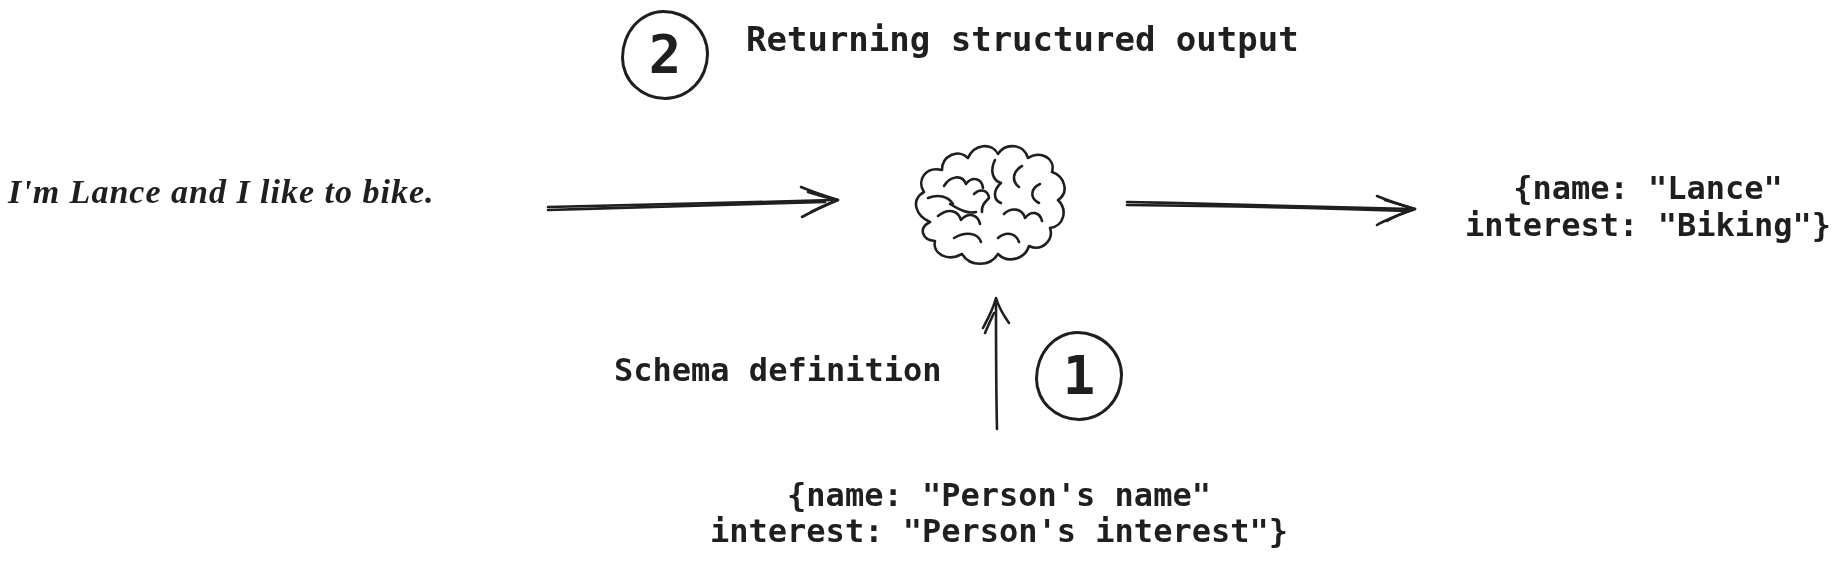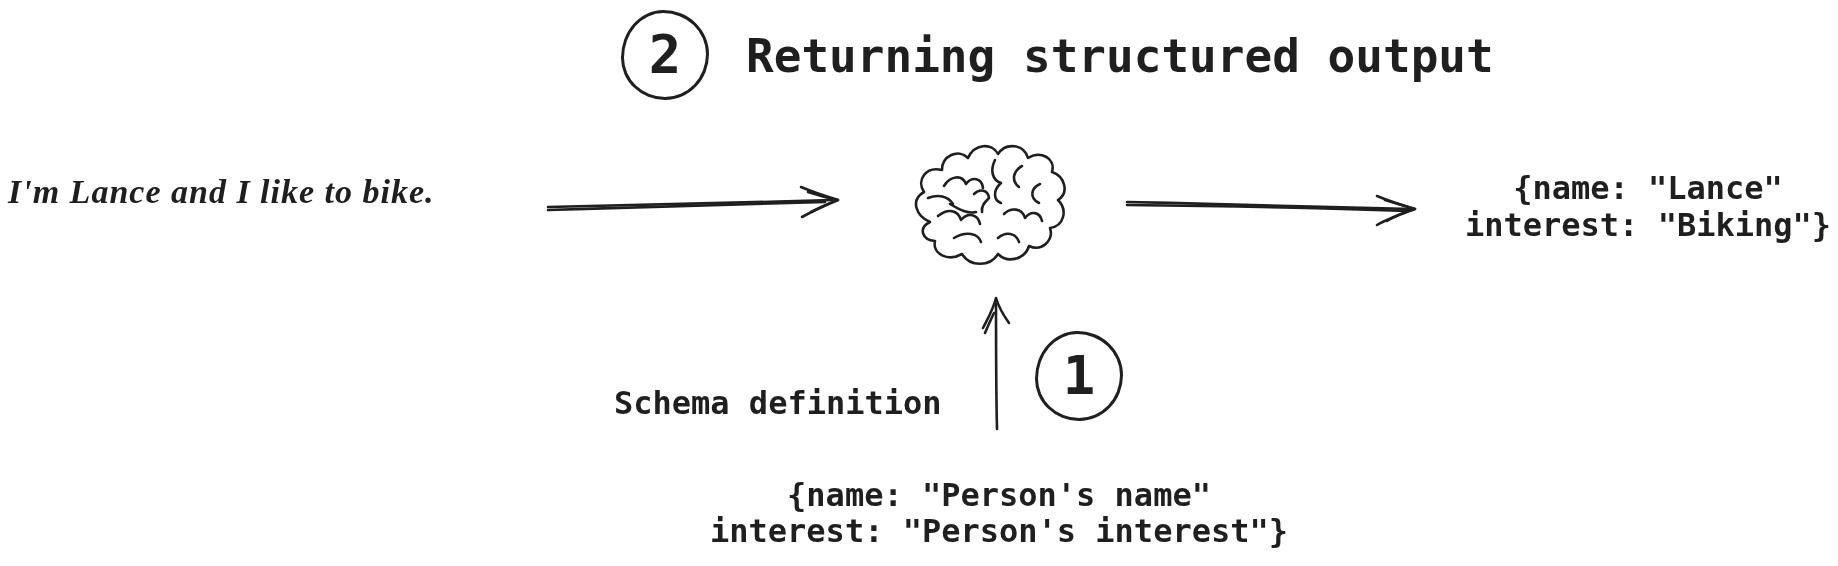--- a/index.html
+++ b/index.html
@@ -37,22 +37,22 @@
     font-weight: 700;
     font-size: 54px;
     line-height: 1;
     color: #1f1f1f;
   }
   .badge-2 { left: 621px; top: 10px; }
   .badge-1 { left: 1035px; top: 331px; }
   .title {
     position: absolute;
     left: 746px;
-    top: 29px;
-    font-size: 46px;
+    top: 19px;
+    font-size: 34px;
     white-space: nowrap;
   }
   .handwritten {
     position: absolute;
     left: 8px;
     top: 173px;
     font-family: cursive;
     font-style: italic;
     font-weight: 600;
     font-size: 34px;
@@ -82,21 +82,20 @@
     font-size: 32px;
     line-height: 37px;
     white-space: nowrap;
   }
   .schema-label {
     position: absolute;
     left: 614px;
     top: 351px;
     font-size: 32px;
     white-space: nowrap;
-    margin-top: 33px;
   }
   .schema-block {
     position: absolute;
     left: 699px;
     top: 477px;
     width: 600px;
     text-align: center;
     font-size: 32px;
     line-height: 36px;
     white-space: nowrap;

